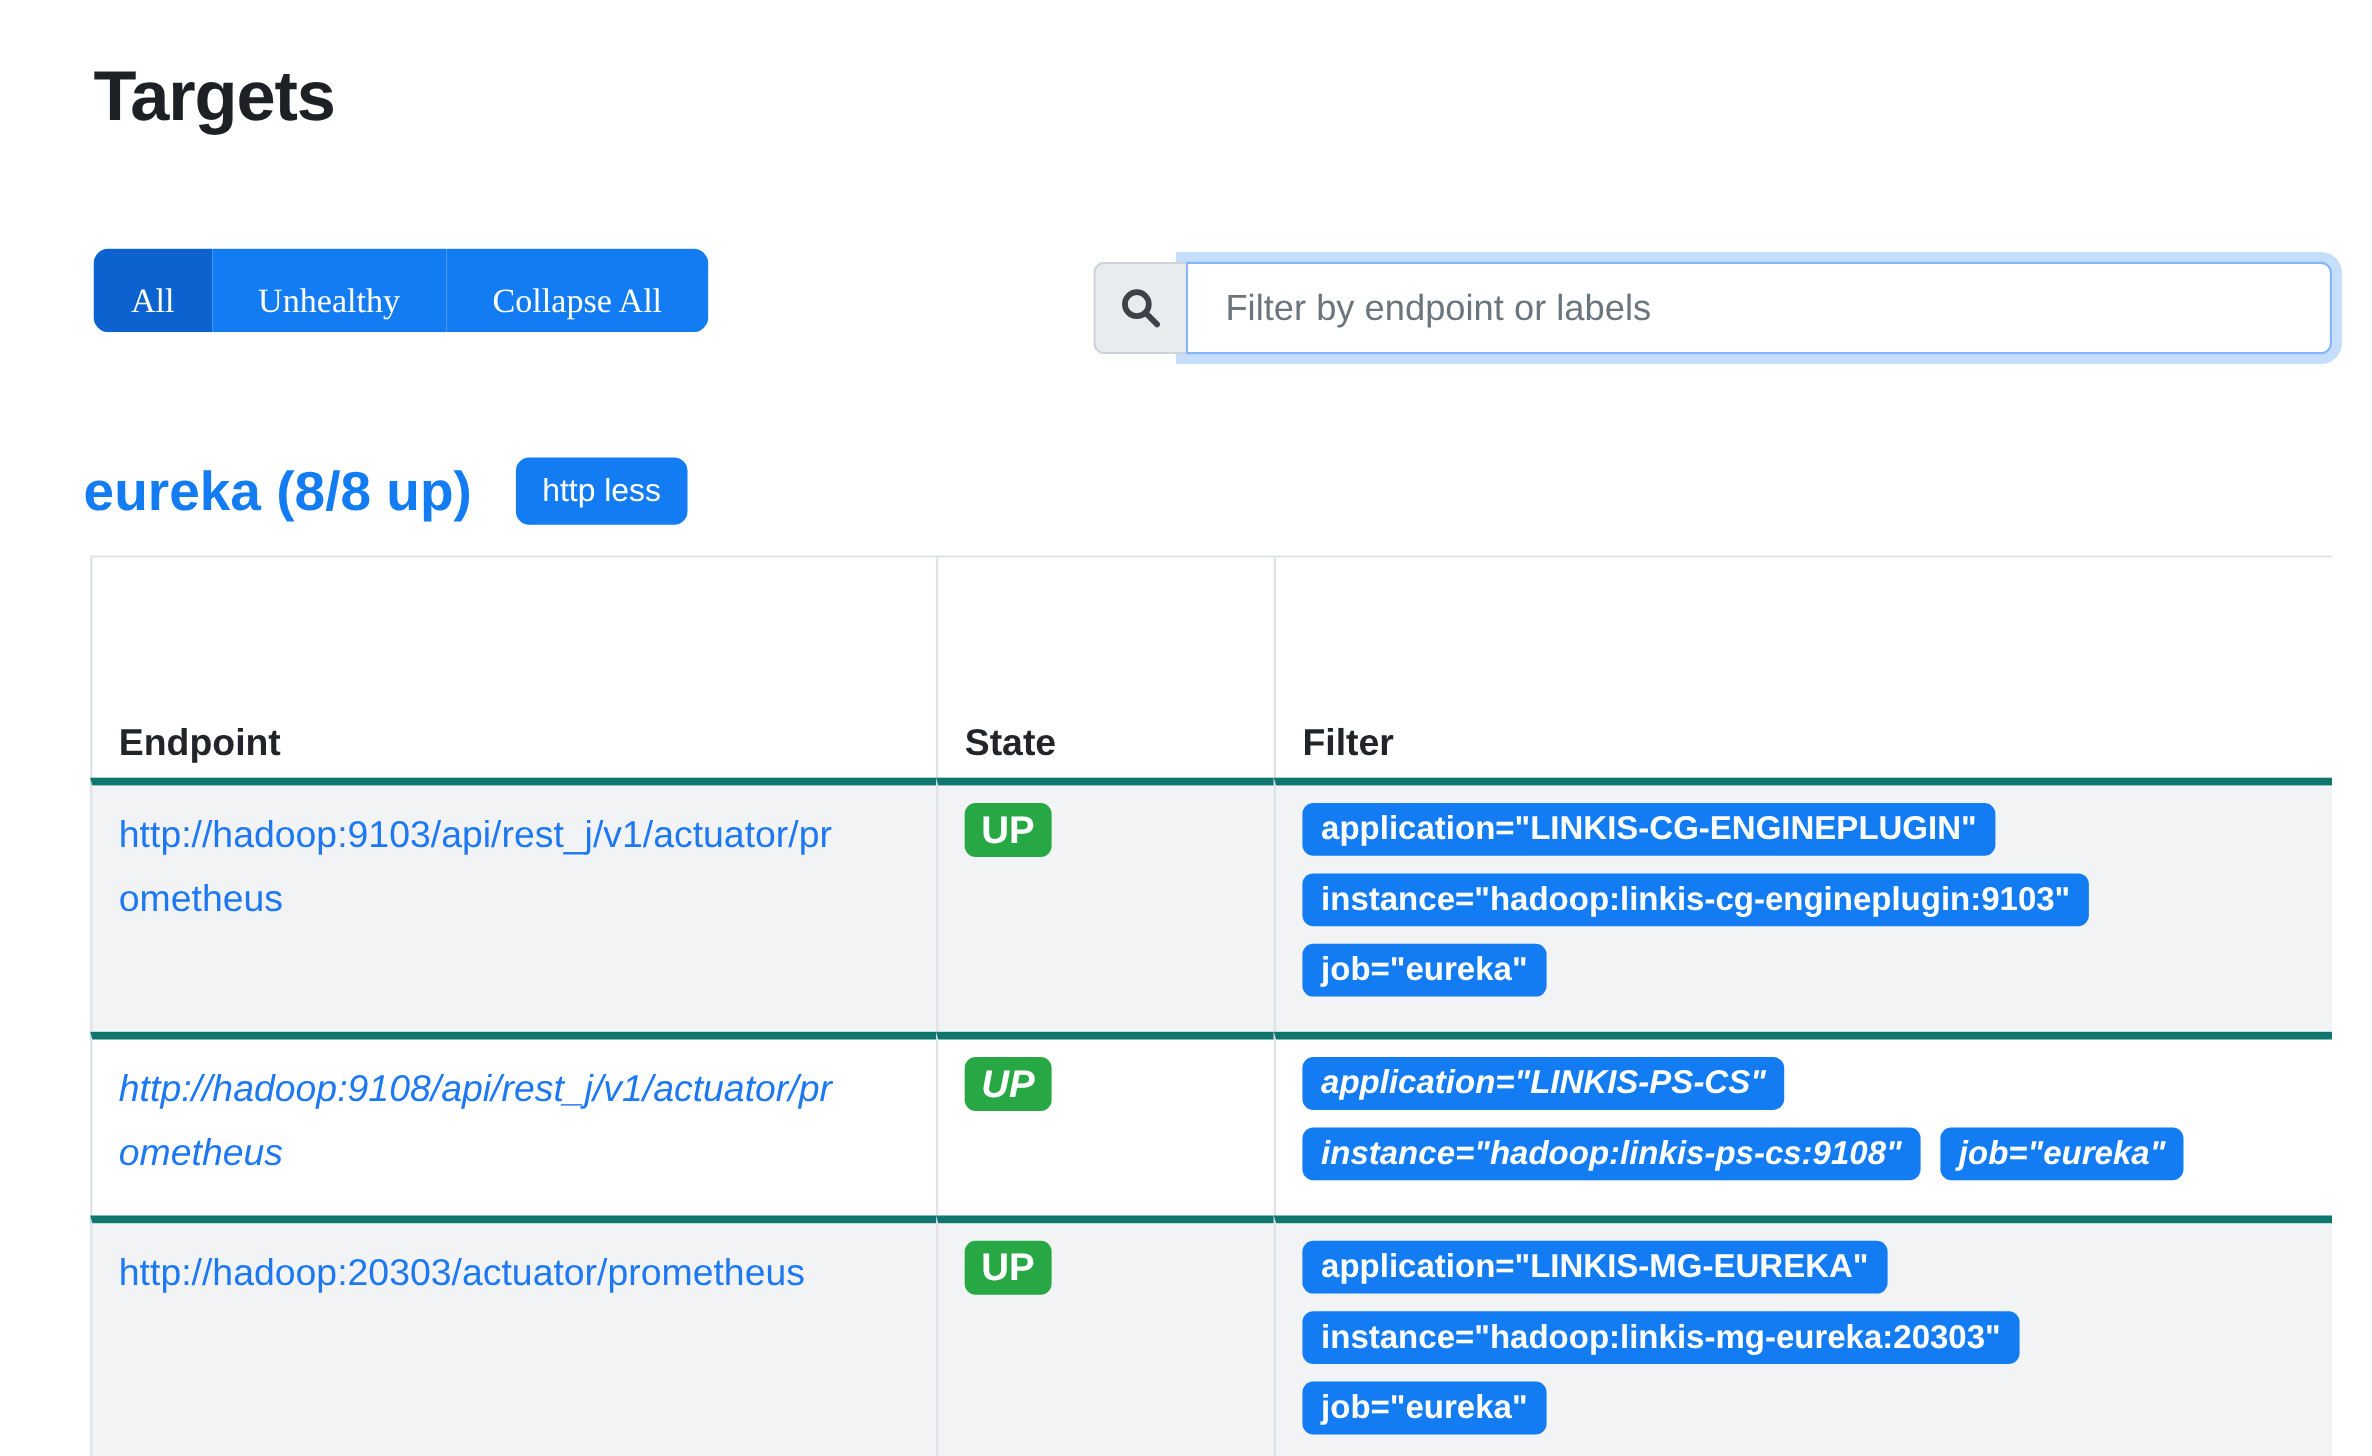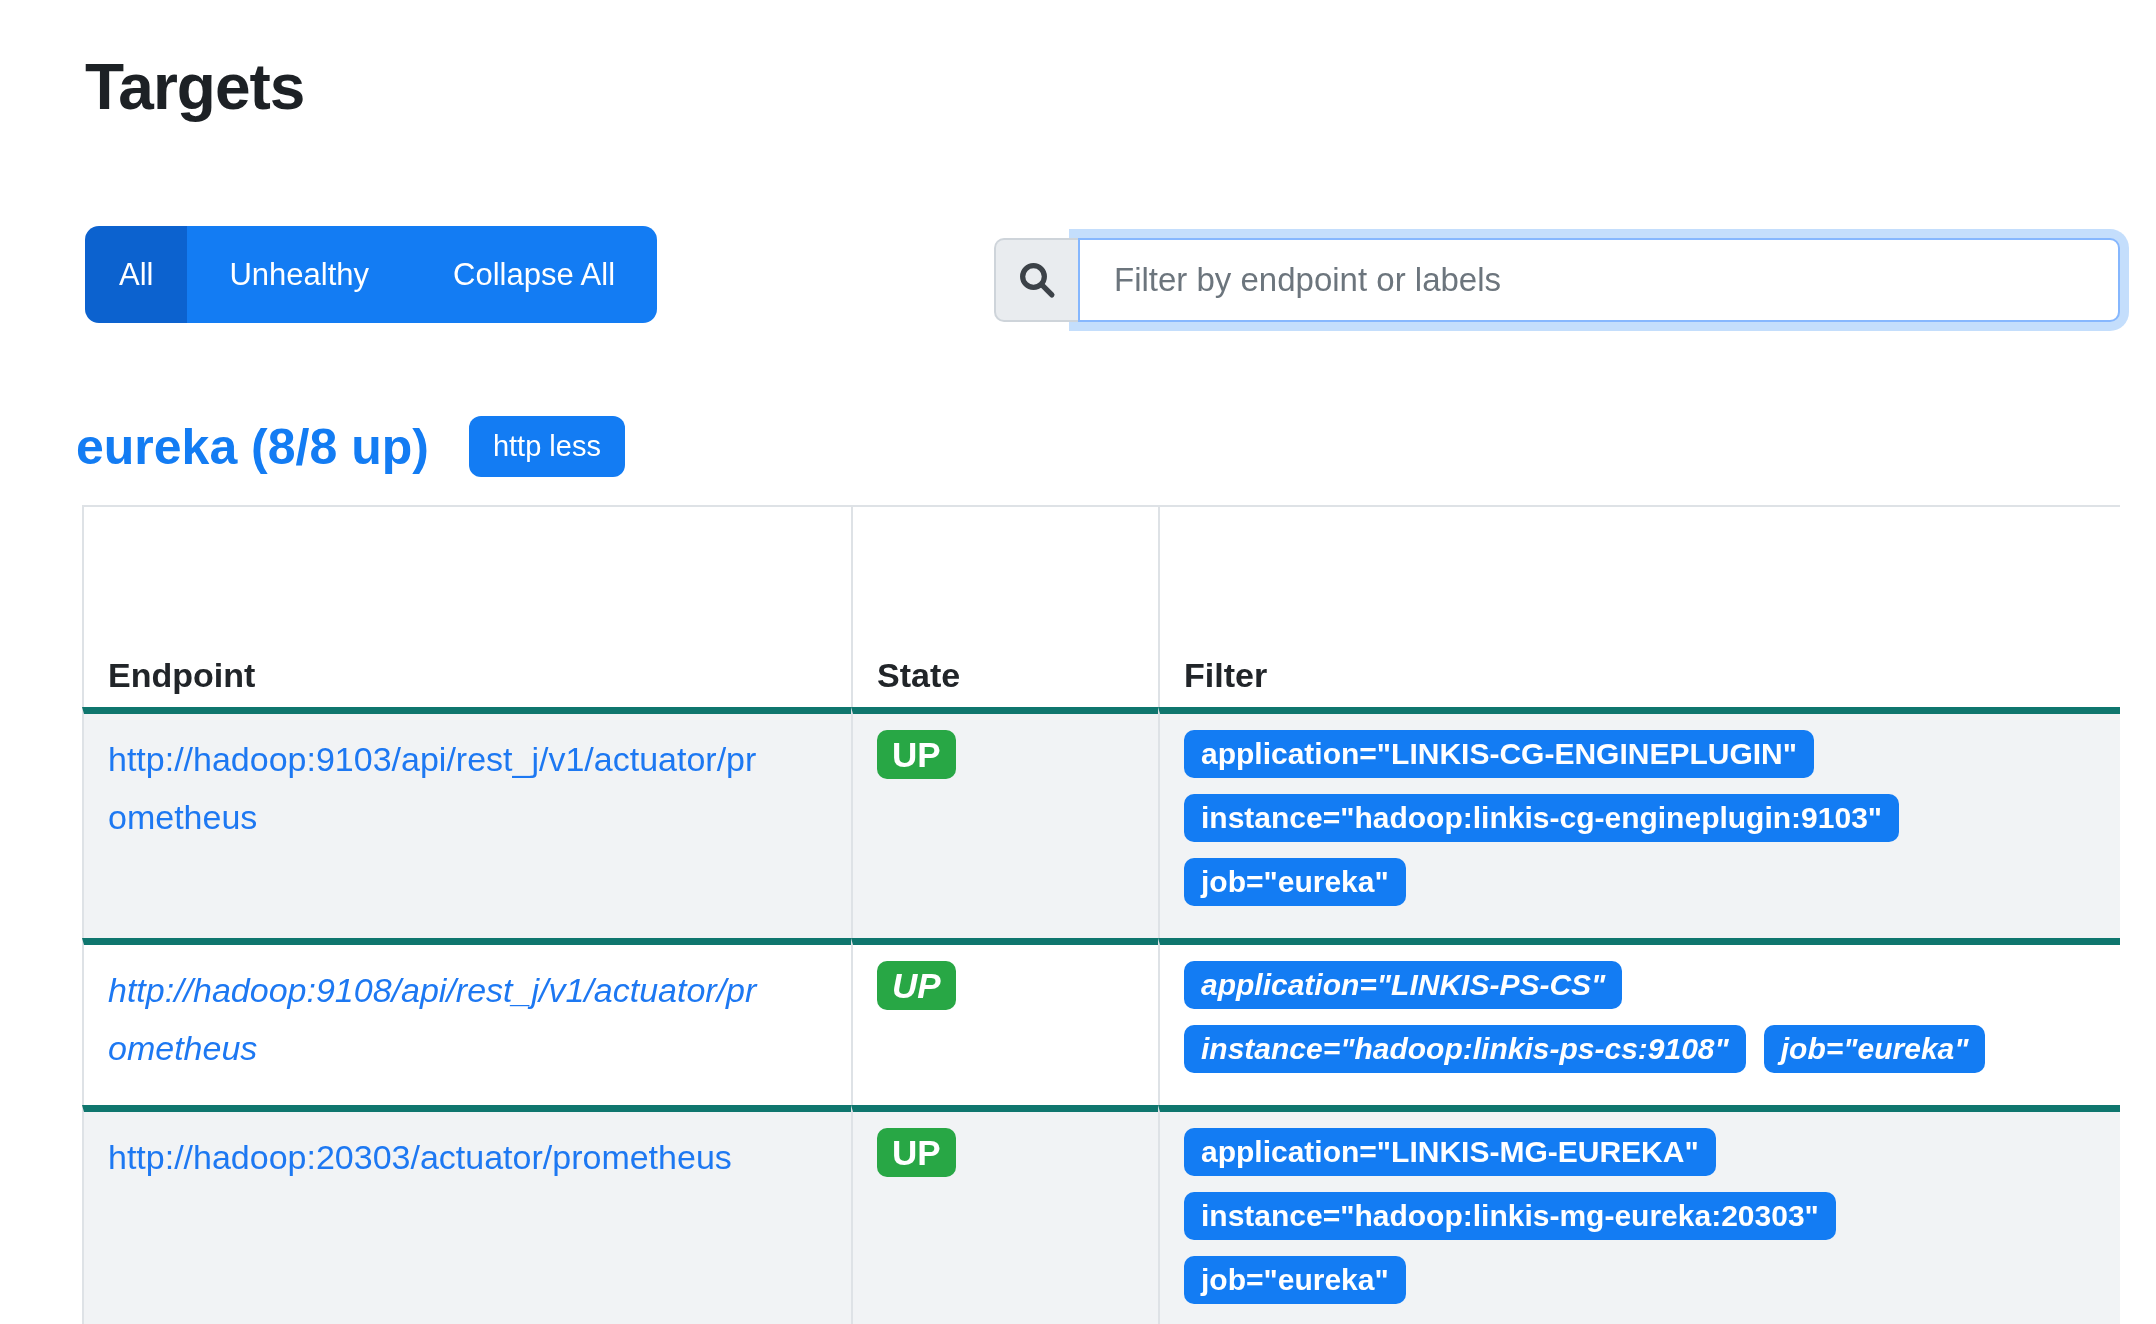--- a/index.html
+++ b/index.html
@@ -13,21 +13,21 @@
     margin-left:10px;
   }
   
   .page-title{
     position:absolute;left:75px;top:50px;margin:0;
     font-size:64px;font-weight:600;letter-spacing:-1px;color:#1d2125;
   }
   
   .btn-group{
     position:absolute;left:75px;top:226px;
-    display:flex;height:97px;border-radius:14px;overflow:hidden;
+    display:flex;height:76px;border-radius:14px;overflow:hidden;font-family:Liberation Serif, serif;
   }
   .fbtn{
     border:none;outline:none;cursor:pointer;
     background:#137cf3;color:#ffffff;
     font-family:inherit;font-size:31px;line-height:96px;
     padding:0 42px;white-space:nowrap;
   }
   .fbtn.active{background:#0c62cf;padding:0 34px;}
   
   .search-group{position:absolute;left:984px;top:238px;display:flex;}

